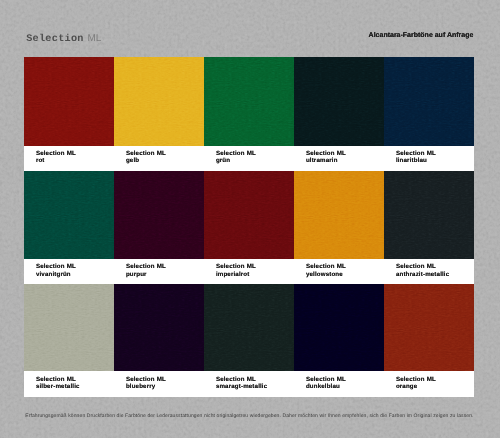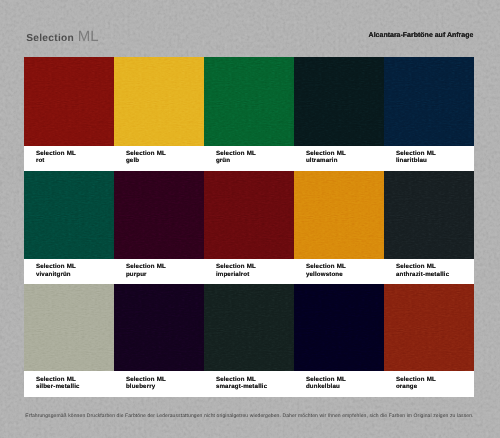--- a/index.html
+++ b/index.html
@@ -8,22 +8,22 @@
   body{
     width:500px;height:438px;overflow:hidden;
     font-family:"Liberation Sans",sans-serif;
     background:#b3b3b3;
     position:relative;
   }
   #page{position:absolute;inset:0;width:500px;height:438px;}
   .bgnoise{position:absolute;inset:0;pointer-events:none;opacity:.17;mix-blend-mode:soft-light;}
 
   .hdr-left{position:absolute;left:26.2px;top:31.5px;white-space:nowrap;line-height:9px;}
-  .hdr-left .b{font-weight:bold;font-size:10.2px;color:#4e4e4e;letter-spacing:.28px;}
-  .hdr-left .l{font-weight:normal;font-size:15px;color:#7c7c7c;letter-spacing:0px;margin-left:-.8px;}
+  .hdr-left .b{font-weight:bold;font-size:10.2px;color:#4e4e4e;letter-spacing:.28px;font-family:Liberation Mono, monospace;}
+  .hdr-left .l{font-weight:normal;font-size:10px;color:#7c7c7c;letter-spacing:0px;margin-left:-.8px;}
   .hdr-right{position:absolute;left:368.6px;top:31.6px;white-space:nowrap;
     font-weight:bold;font-size:7px;color:#242424;letter-spacing:.0px;line-height:7px;
     text-shadow:0 0 .35px rgba(0,0,0,.9);}
 
   .grid{position:absolute;left:24px;top:57px;width:450px;height:340px;
     display:grid;grid-template-columns:repeat(5,90px);grid-template-rows:114.4px 113px 112.6px;}
   .cell{position:relative;overflow:hidden;background:#ffffff;}
   .sw{position:absolute;left:0;right:0;top:0;bottom:25.8px;overflow:hidden;}
   .sw .grain{position:absolute;inset:-2px;opacity:.135;mix-blend-mode:soft-light;pointer-events:none;}
   .r2 .sw{bottom:25.5px;}

